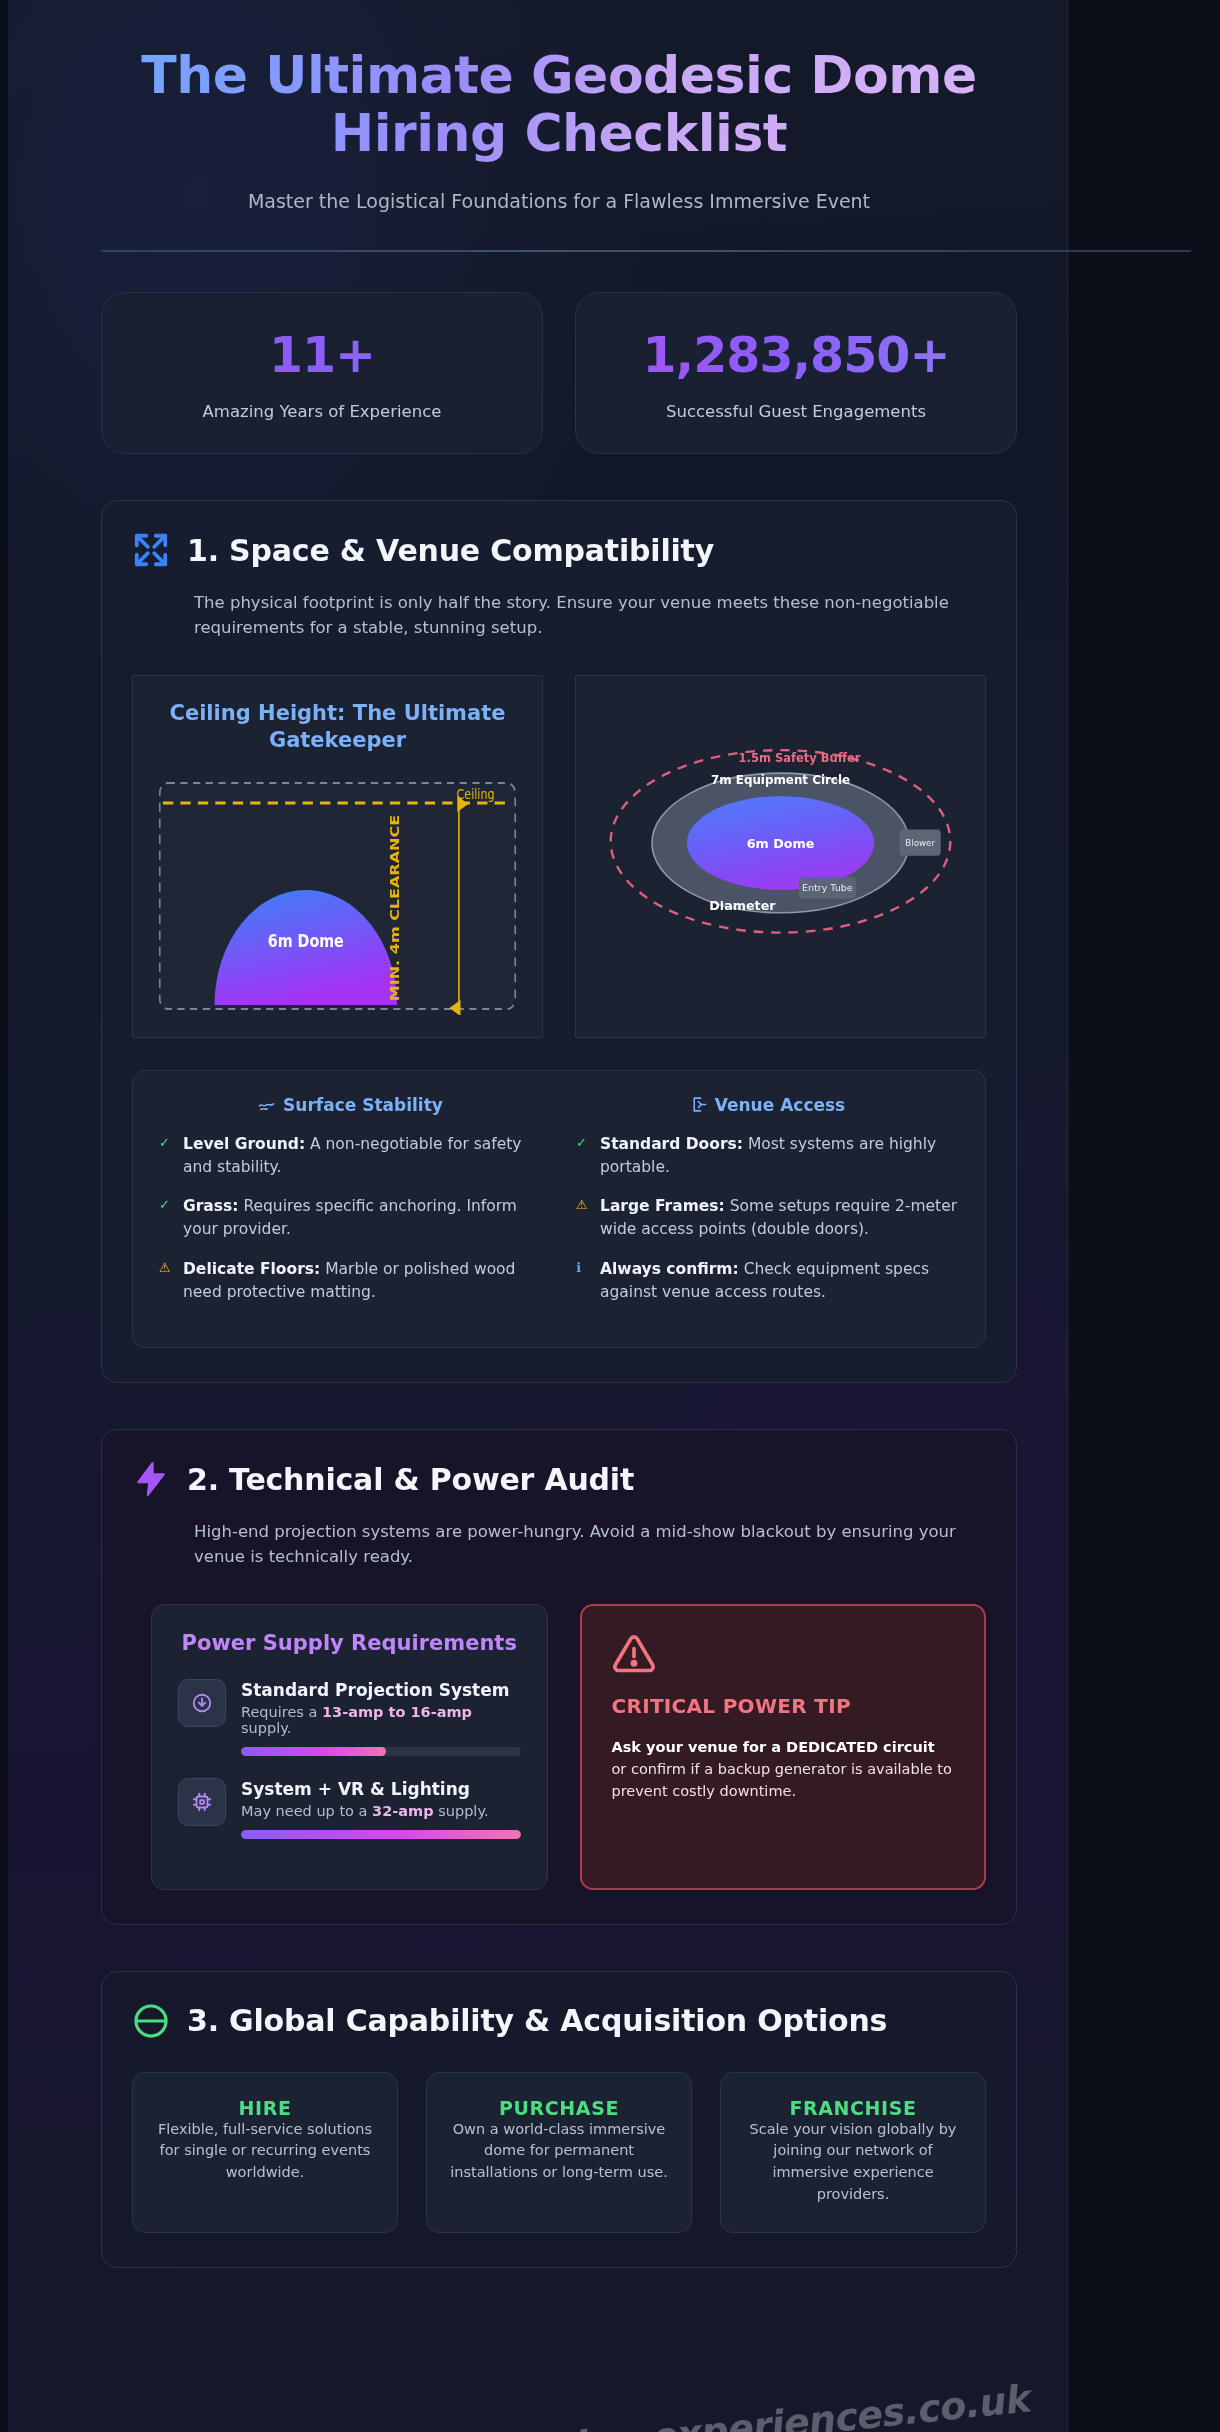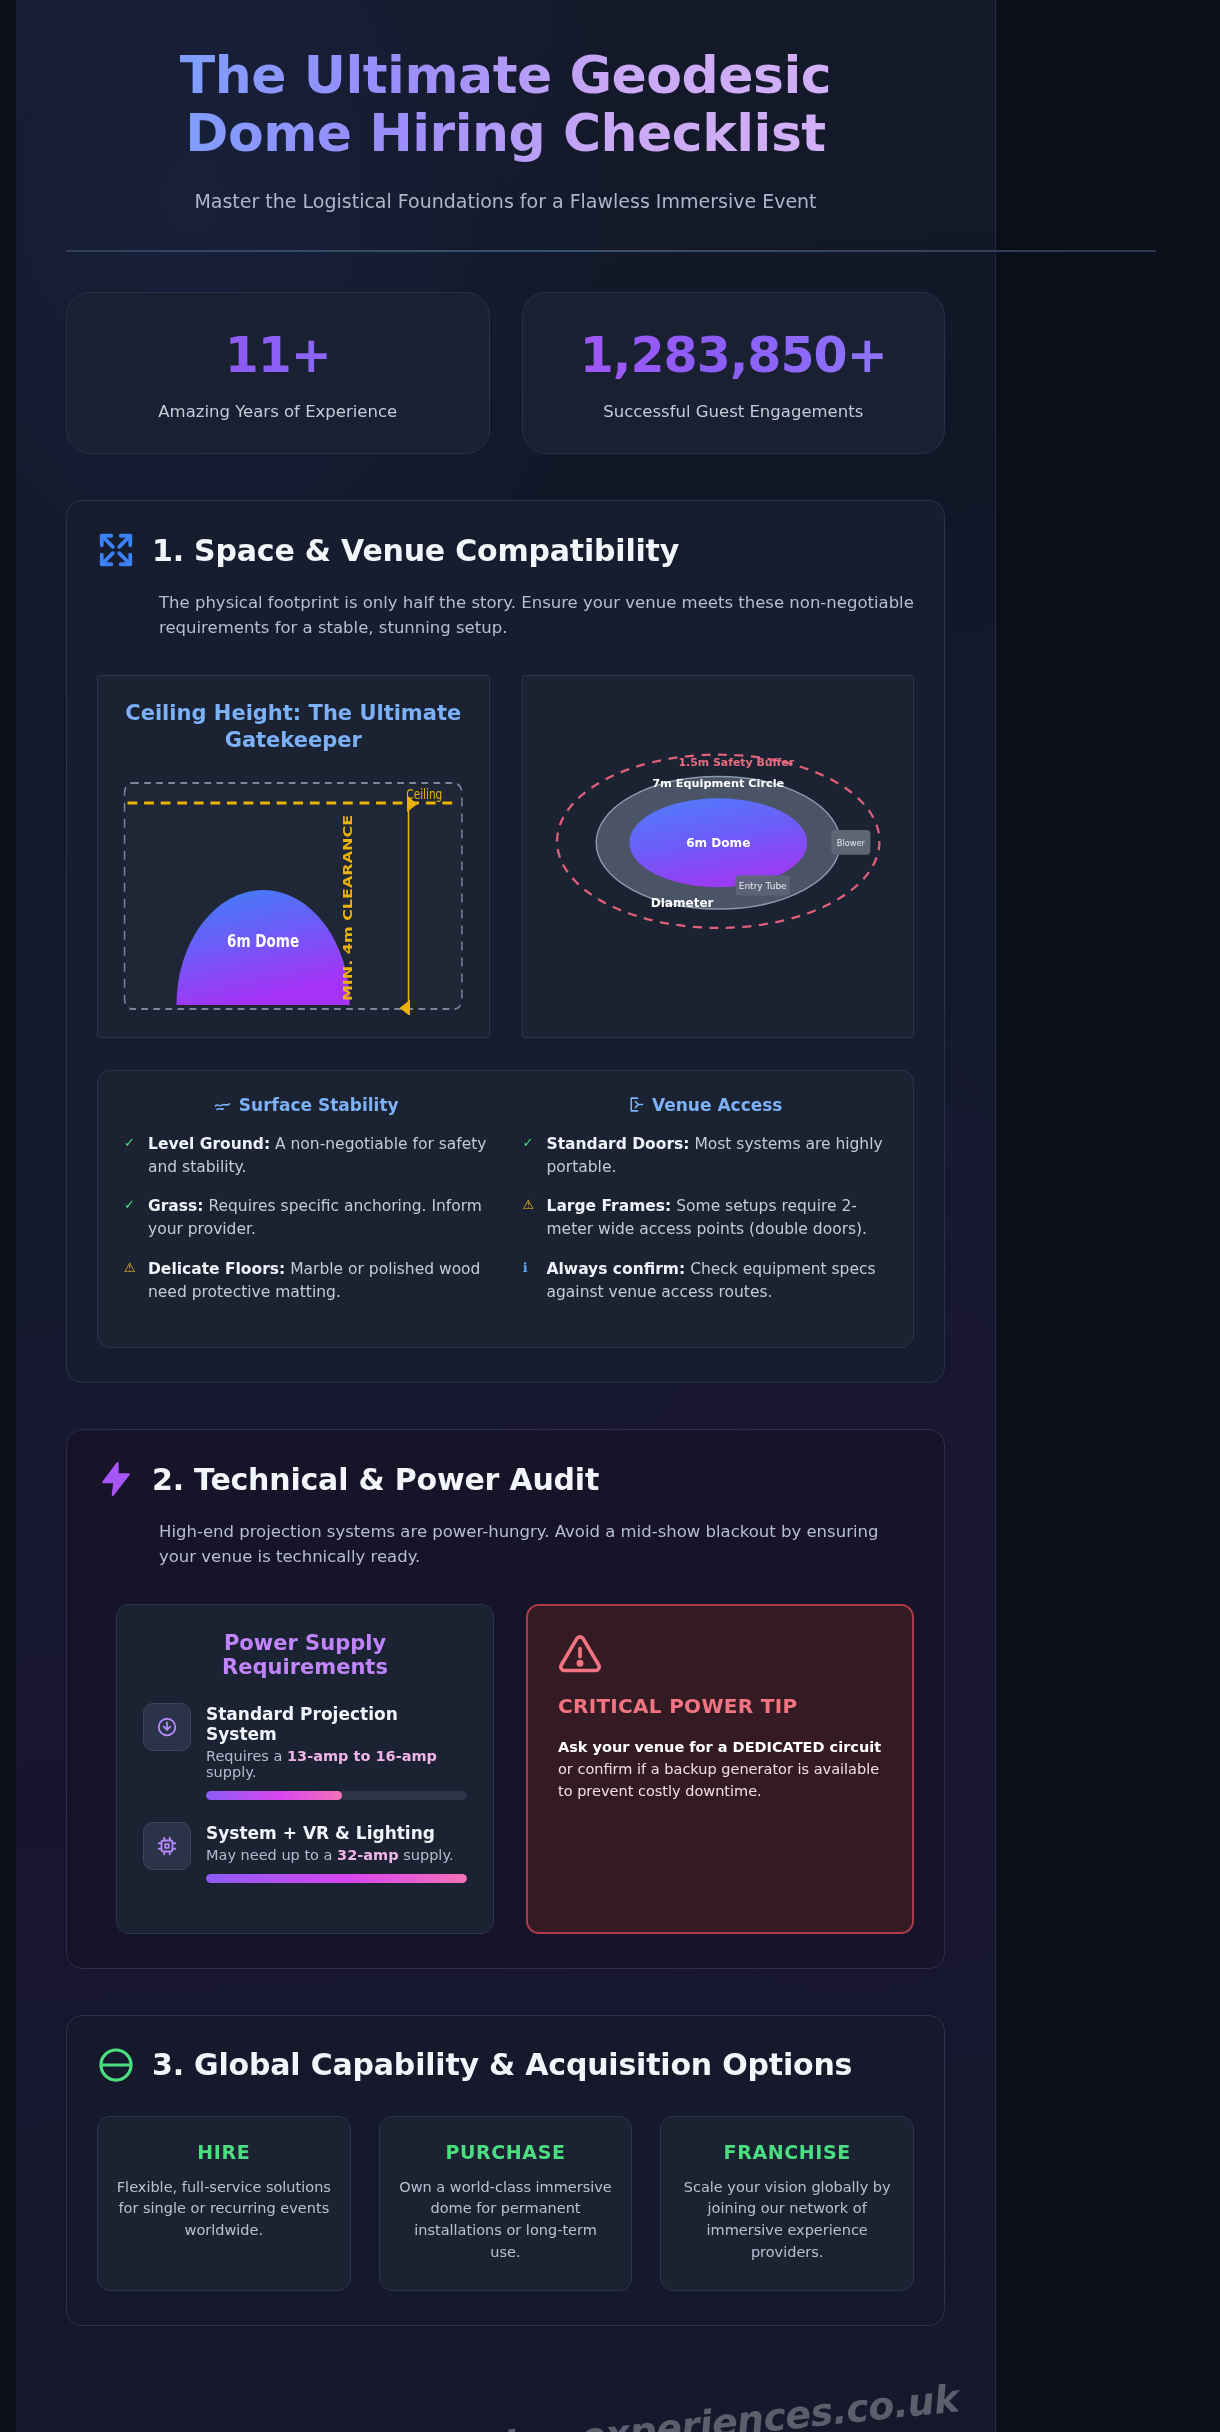--- a/index.html
+++ b/index.html
@@ -5,27 +5,28 @@
   * { margin:0; padding:0; box-sizing:border-box; }
   html,body { background:#0b0f1a; }
   body {
     width:1220px; height:2432px;
     font-family:"DejaVu Sans", sans-serif;
     color:#e8ecf5;
     position:relative;
     overflow:hidden;
   }
   .page {
-    position:absolute; left:16px; top:0;
-    width:980px; height:2432px;
+    position:absolute; left:8px; top:0;
+    width:1060px; height:2432px;
     background:
       radial-gradient(ellipse 70% 40% at 18% 8%, #18203a 0%, rgba(17,22,40,0) 60%),
       radial-gradient(ellipse 60% 35% at 85% 62%, #1b1533 0%, rgba(17,22,40,0) 62%),
       linear-gradient(176deg,#151a2b 0%, #121728 22%, #141a2e 48%, #181430 72%, #15192c 100%);
     border-right:1px solid #222a3d;
+    padding-left:43px;
   }
   .inner { padding:0 50px; }
 
   
   .hero { padding:46px 0 0 0; text-align:center; }
   h1.title {
     font-size:52px; line-height:1.12; font-weight:bold;
     letter-spacing:-0.5px;
     background:linear-gradient(100deg,#6ea8fe 0%, #9b8cfa 38%, #c9a8f5 62%, #d8b4f8 100%);
     -webkit-background-clip:text; background-clip:text;
@@ -149,21 +150,20 @@
   .crit-p.second { margin-top:18px; font-size:14.5px; }
 
   
   .three-col { display:flex; gap:28px; margin-top:32px; }
   .opt-card {
     flex:1; background:#1b2232; border:1px solid #2b3549;
     border-radius:13px; padding:24px 18px 26px 18px; text-align:center;
   }
   .opt-title {
     font-size:19px; font-weight:bold; color:#4ade80; letter-spacing:.6px;
-    margin-bottom:14px;
   }
   .opt-desc { font-size:14.5px; line-height:1.5; color:#b8c1d0;text-align:center; }
 
   
   .watermark {
     position:absolute; right:34px; bottom:12px;
     font-size:38px; font-weight:bold; font-style:italic;
     color:rgba(255,255,255,0.30);
     letter-spacing:-0.5px;
     white-space:nowrap;

